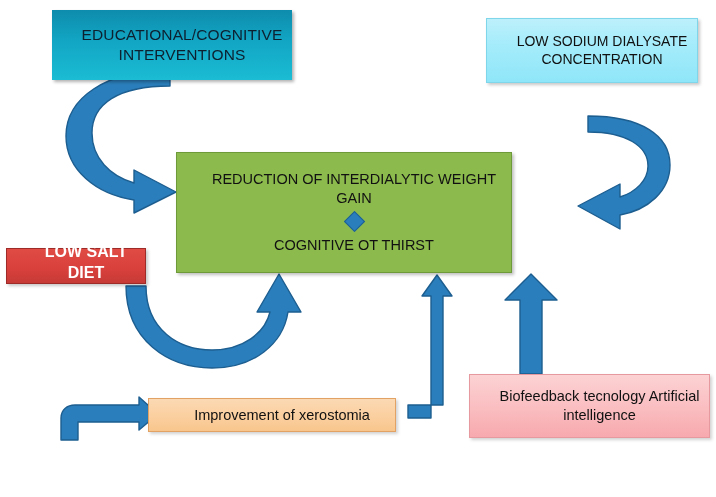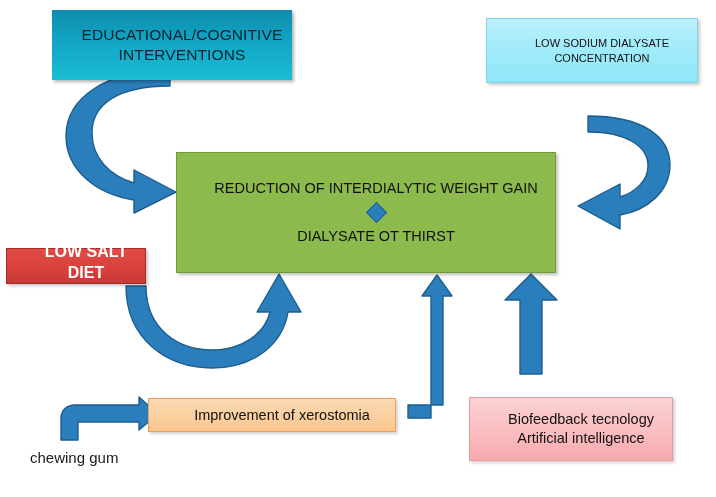--- a/index.html
+++ b/index.html
@@ -43,30 +43,30 @@
   }
 
   
   #node-dialysate {
     left: 486px;
     top: 18px;
     width: 212px;
     height: 65px;
     background: linear-gradient(180deg, #bdf0fb 0%, #a5ecfb 40%, #8fe6f8 100%);
     color: #111;
-    font-size: 11px;
+    font-size: 14px;
     border: 1px solid #7fd6ea;
     box-shadow: 2px 2px 3px rgba(0,0,0,.22);
   }
 
   
   #node-reduction {
     left: 176px;
     top: 152px;
-    width: 380px;
+    width: 336px;
     height: 121px;
     background: #8cba4d;
     border: 1px solid #6f9a3a;
     box-shadow: 2px 2px 3px rgba(0,0,0,.25);
     flex-direction: column;
     justify-content: center;
     color: #111;
     font-size: 14.5px;
   }
   #node-reduction .ln { display: block; }
@@ -104,28 +104,27 @@
     border: 1px solid #e2a263;
     color: #111;
     font-size: 14.5px;
     box-shadow: 2px 2px 3px rgba(0,0,0,.18);
   }
 
   
   #node-biofeedback {
     left: 469px;
     top: 374px;
-    width: 204px;
+    width: 241px;
     height: 64px;
     background: linear-gradient(180deg, #fcd2d3 0%, #fabdc0 55%, #f7a9ae 100%);
     border: 1px solid #e69aa0;
     color: #111;
     font-size: 14.5px;
     box-shadow: 2px 2px 3px rgba(0,0,0,.18);
-    margin-top: 23px;
   }
 
   
   #caption-chewing {
     position: absolute;
     left: 30px;
     top: 448px;
     width: 180px;
     font-size: 15px;
     color: #1a1a1a;
@@ -228,35 +227,34 @@
   <div class="node" id="node-dialysate">
     <div>
       <span class="ln">LOW SODIUM DIALYSATE</span>
       <span class="ln">CONCENTRATION</span>
     </div>
   </div>
 
   <div class="node" id="node-reduction">
     <span class="ln">REDUCTION OF INTERDIALYTIC WEIGHT GAIN</span>
     <span id="reduction-diamond"></span>
-    <span class="ln">DIALYSATE OT THIRST</span>
+    <span class="ln">COGNITIVE OT THIRST</span>
   </div>
 
   <div class="node" id="node-lowsalt">
     <span>LOW SALT DIET</span>
   </div>
 
   <div class="node" id="node-xerostomia">
     <span>Improvement of xerostomia</span>
   </div>
 
   <div class="node" id="node-biofeedback">
     <div>
       <span class="ln">Biofeedback tecnology</span>
       <span class="ln">Artificial intelligence</span>
     </div>
   </div>
 
   <div id="caption-chewing">
-    <span class="ln">chewing gum</span>
   </div>
 
 </div>
 
 </body></html>

